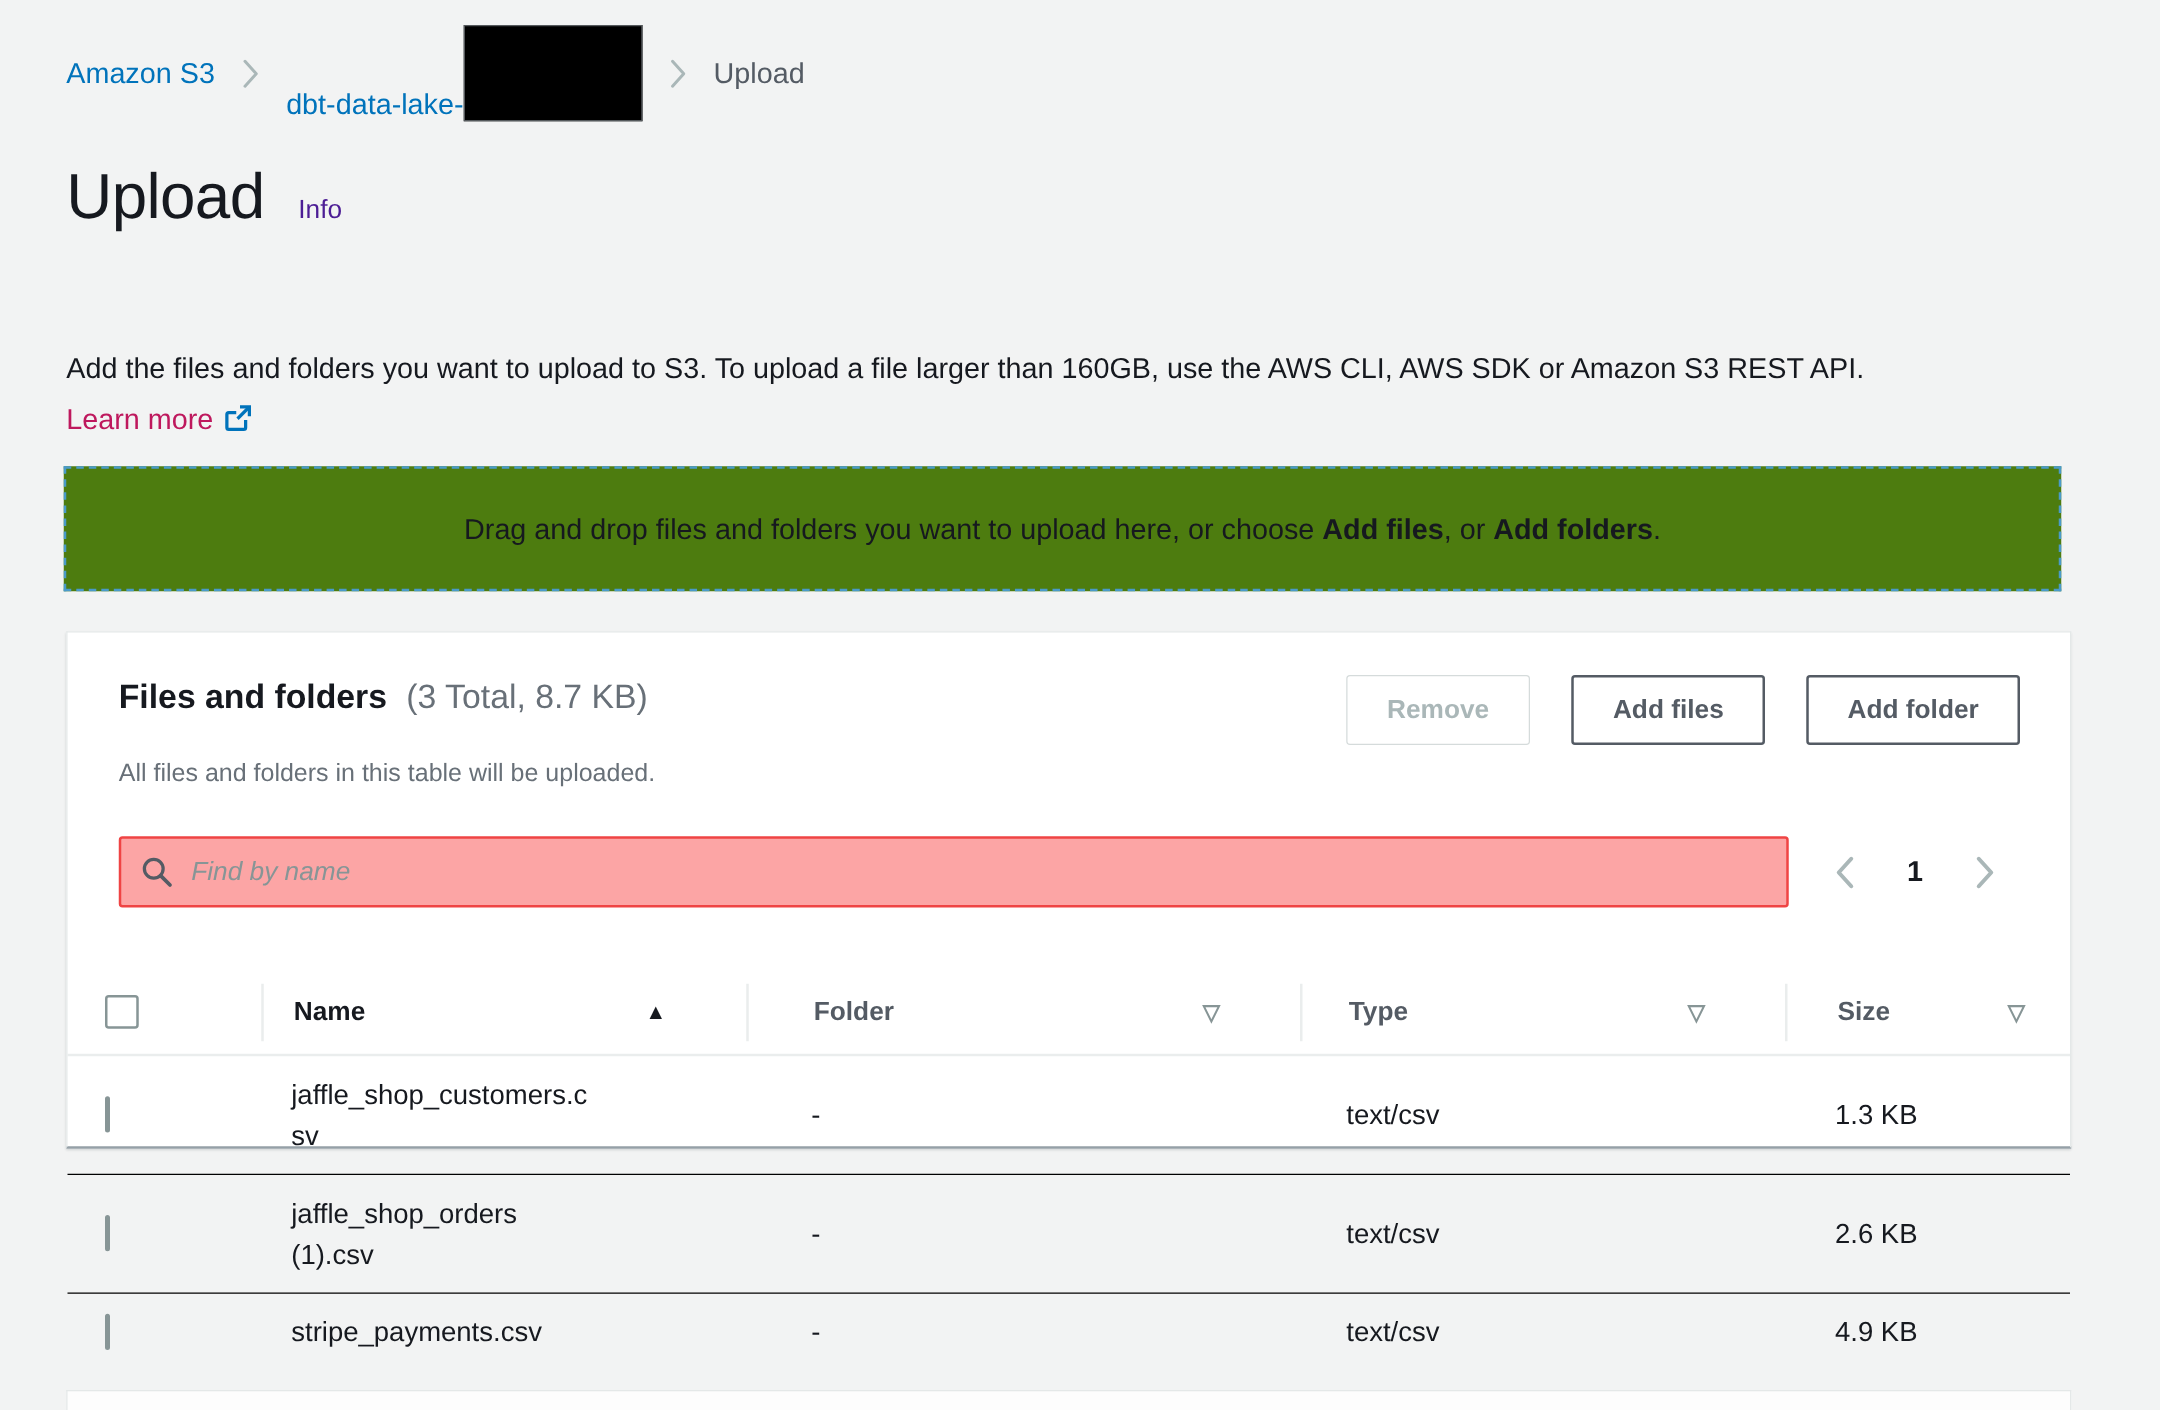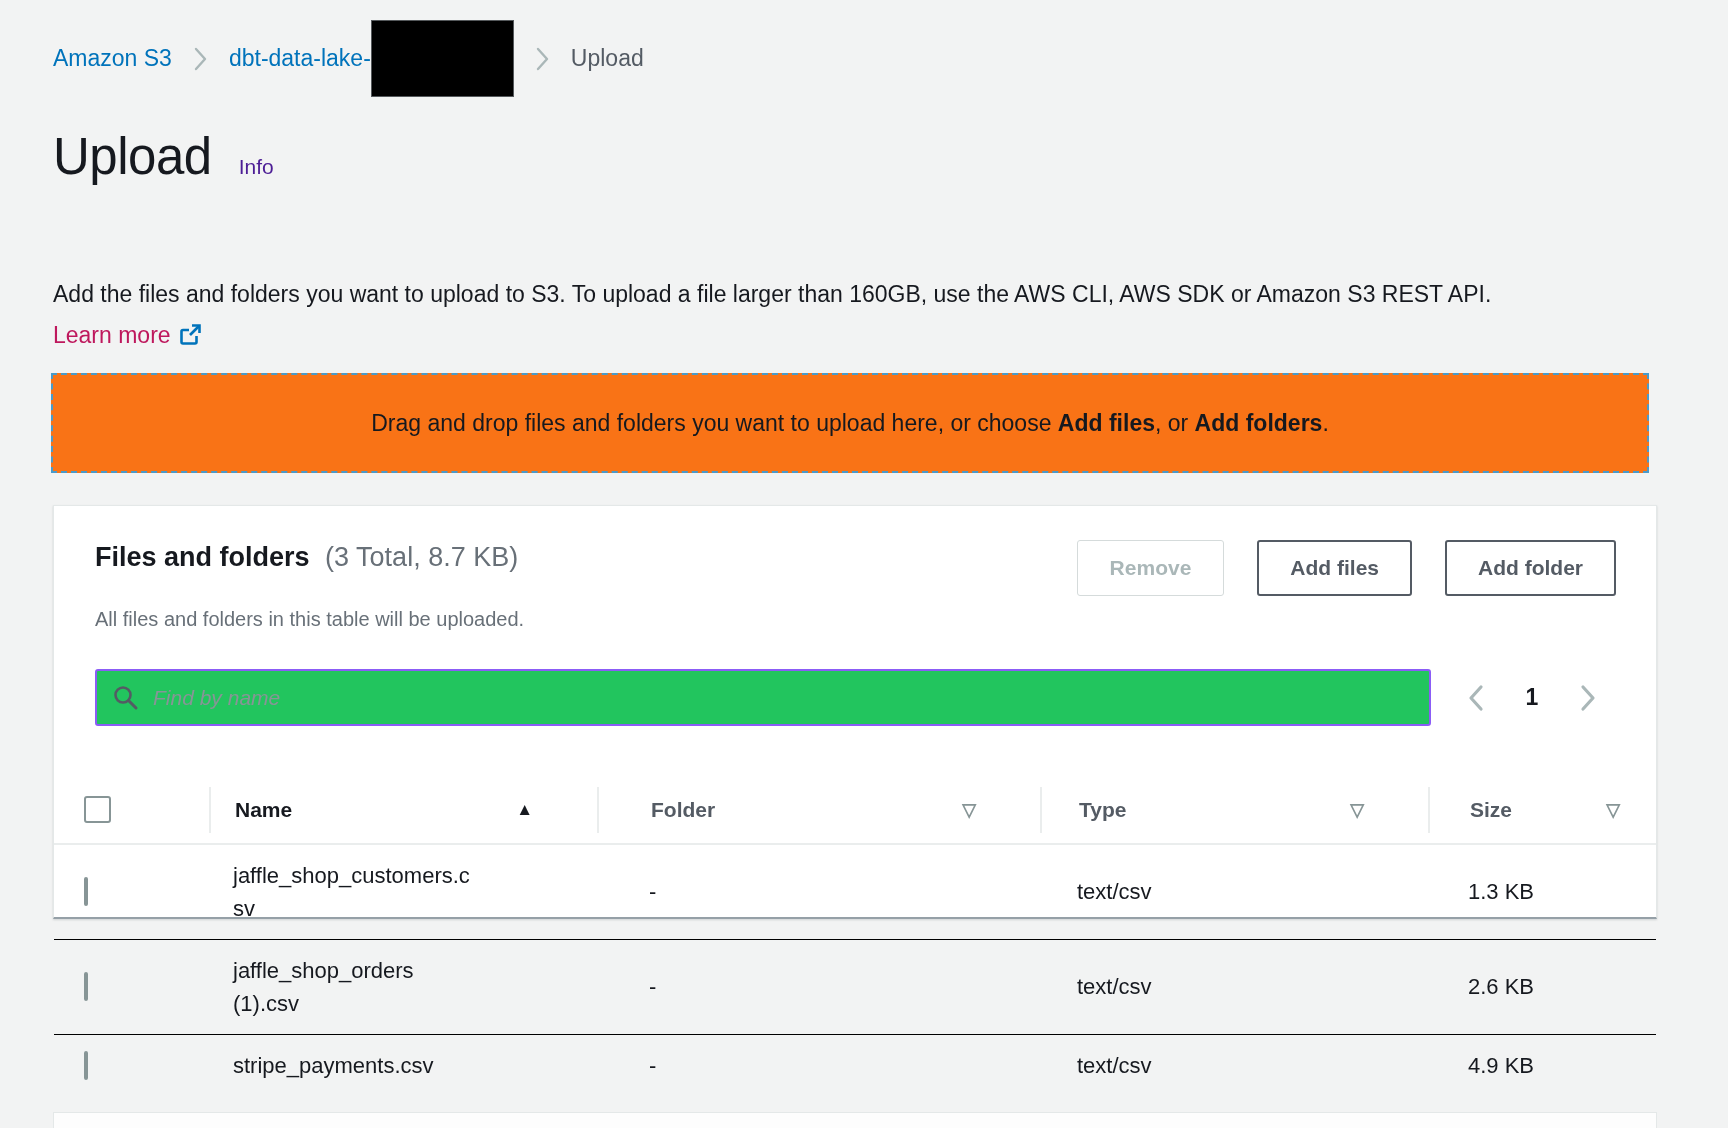--- a/index.html
+++ b/index.html
@@ -10,35 +10,35 @@
     font-family:"Liberation Sans", sans-serif;
   }
   a { text-decoration:none; cursor:pointer; }
 
   
   .breadcrumb { position:absolute; left:53px; top:20px; height:77px; display:flex; align-items:center; font-size:23px; }
   .crumb-link { color:#0073bb; }
   .crumb-current { color:#545b64; }
   .crumb-sep { margin:0 21px; display:flex; align-items:center; }
   .redacted-box { width:143px; height:77px; background:#000; border:1px solid #55595c; }
-  .bucket-crumb { display:flex; align-items:center; }
+  .bucket-crumb { display:flex; align-items:flex-end; }
 
   
   .title-row { position:absolute; left:53px; top:127px; display:flex; align-items:baseline; gap:27px; }
   .page-title { font-size:51px; font-weight:500; letter-spacing:-0.5px; color:#16191f; margin:0; }
   .info-link { font-size:21px; font-weight:400; color:#4c1d95; }
 
   .page-desc { position:absolute; left:53px; top:251px; width:1455px; font-size:23px; line-height:41px; color:#16191f; }
   .learn-more { color:#be185d; white-space:nowrap; }
   .ext-icon { display:inline-block; vertical-align:-3px; margin-left:8px; }
 
   
   .dropzone {
     position:absolute; left:51px; top:373px; width:1598px; height:100px;
-    background:#f97316; border:2px dashed #4a9ac9;
+    background:#4d7c0f; border:2px dashed #4a9ac9;
     display:flex; align-items:center; justify-content:center;
     font-size:23px; color:#16191f;
   }
   .dropzone b { font-weight:700; }
 
   
   .panel {
     position:absolute; left:53px; top:505px; width:1604px; height:414px;
     background:#fff; border:1px solid #e4e8e8; border-bottom:2px solid #95a0a7;
     box-shadow:0 1px 2px rgba(0,28,36,.15);
@@ -52,22 +52,22 @@
     height:56px; padding:0 31px; background:#fff; border:2px solid #545b64; border-radius:3px;
     font-family:inherit; font-size:21px; font-weight:700; color:#545b64; cursor:pointer;
   }
   .btn-disabled { border:1px solid #d5dbdb; color:#aab7b8; padding:0 32px; cursor:default; }
   .panel-desc { margin-top:12px; font-size:20px; color:#687078; }
 
   
   .search-row { display:flex; align-items:center; margin:38px 40px 0 41px; }
   .search-box { position:relative; width:1336px; }
   .search-input {
-    width:100%; height:57px; border:2px solid #8b5cf6; border-radius:3px;
-    padding:0 16px 0 56px; font-family:inherit; font-size:21px; color:#16191f; background:#22c55e;
+    width:100%; height:57px; border:2px solid #ef4444; border-radius:3px;
+    padding:0 16px 0 56px; font-family:inherit; font-size:21px; color:#16191f; background:#fca5a5;
   }
   .search-input::placeholder { color:#879596; font-style:italic; }
   .search-icon { position:absolute; left:17px; top:15px; }
   .pagination { margin-left:auto; display:flex; align-items:center; }
   .page-nav { width:56px; height:44px; display:flex; align-items:center; justify-content:center;
     background:none; border:none; cursor:pointer; padding:0; }
   .page-num { width:56px; text-align:center; font-size:23px; font-weight:700; color:#16191f;
     background:none; border:none; font-family:inherit; cursor:pointer; }
 
   

